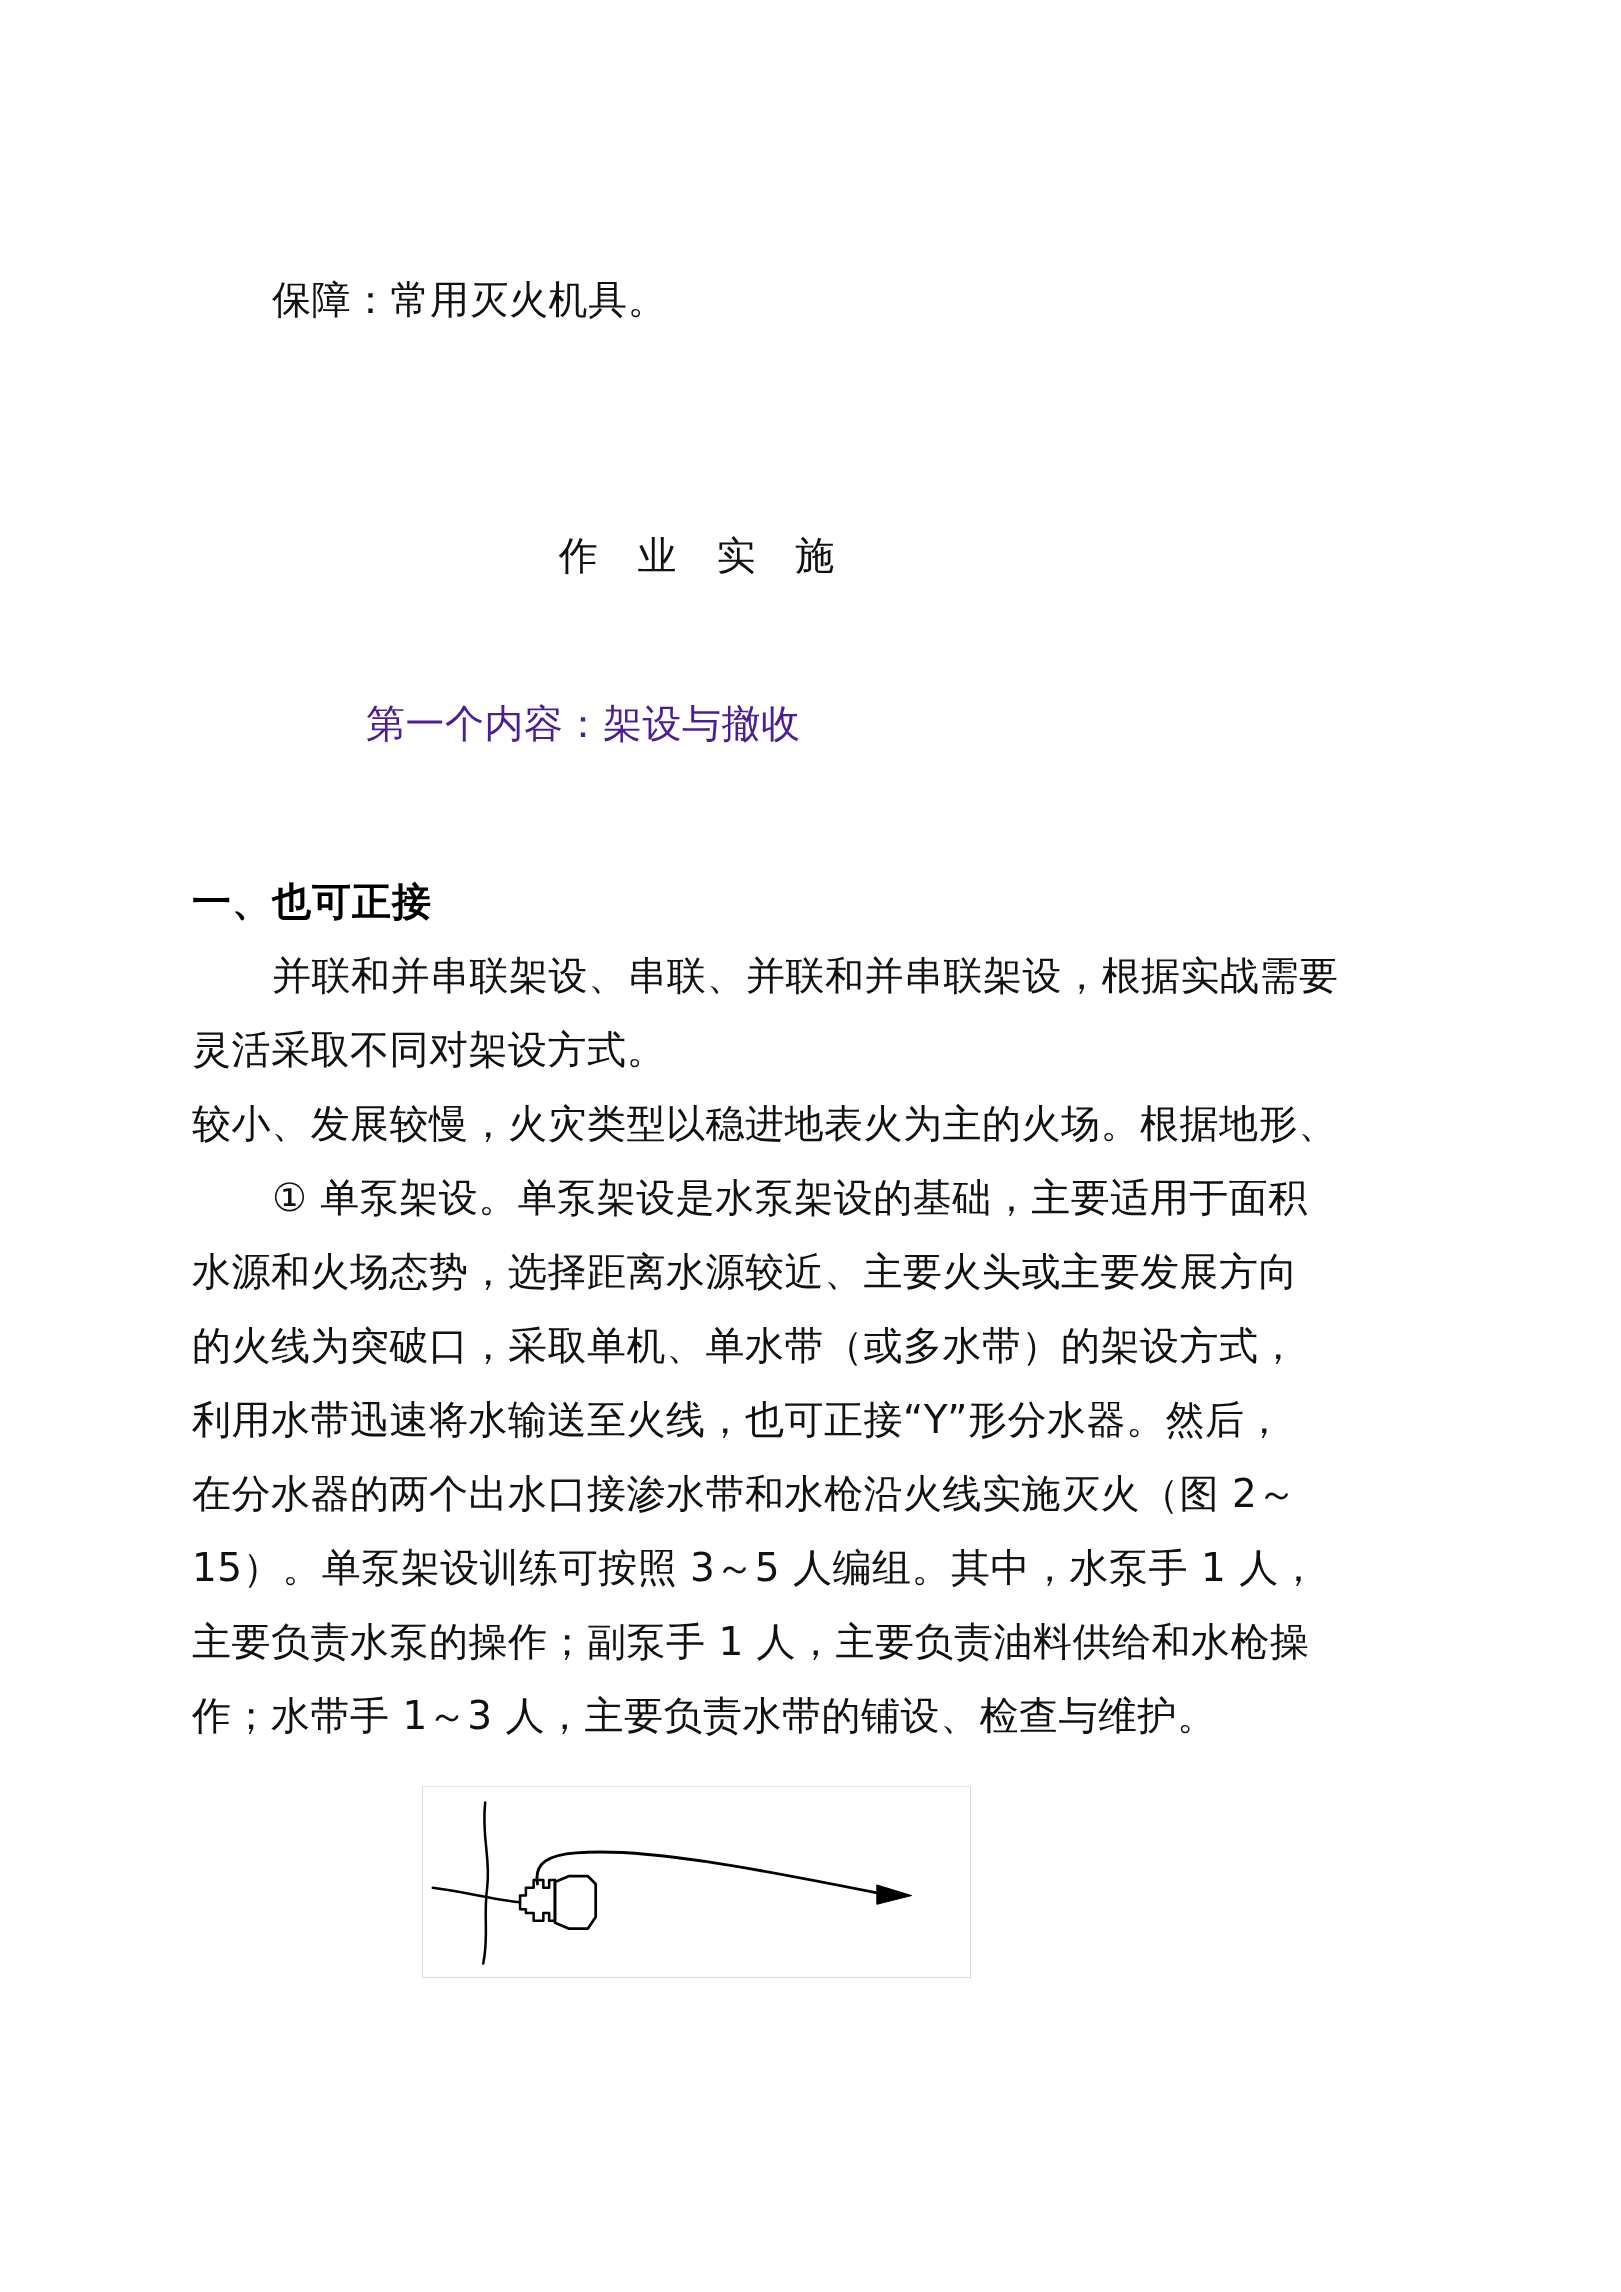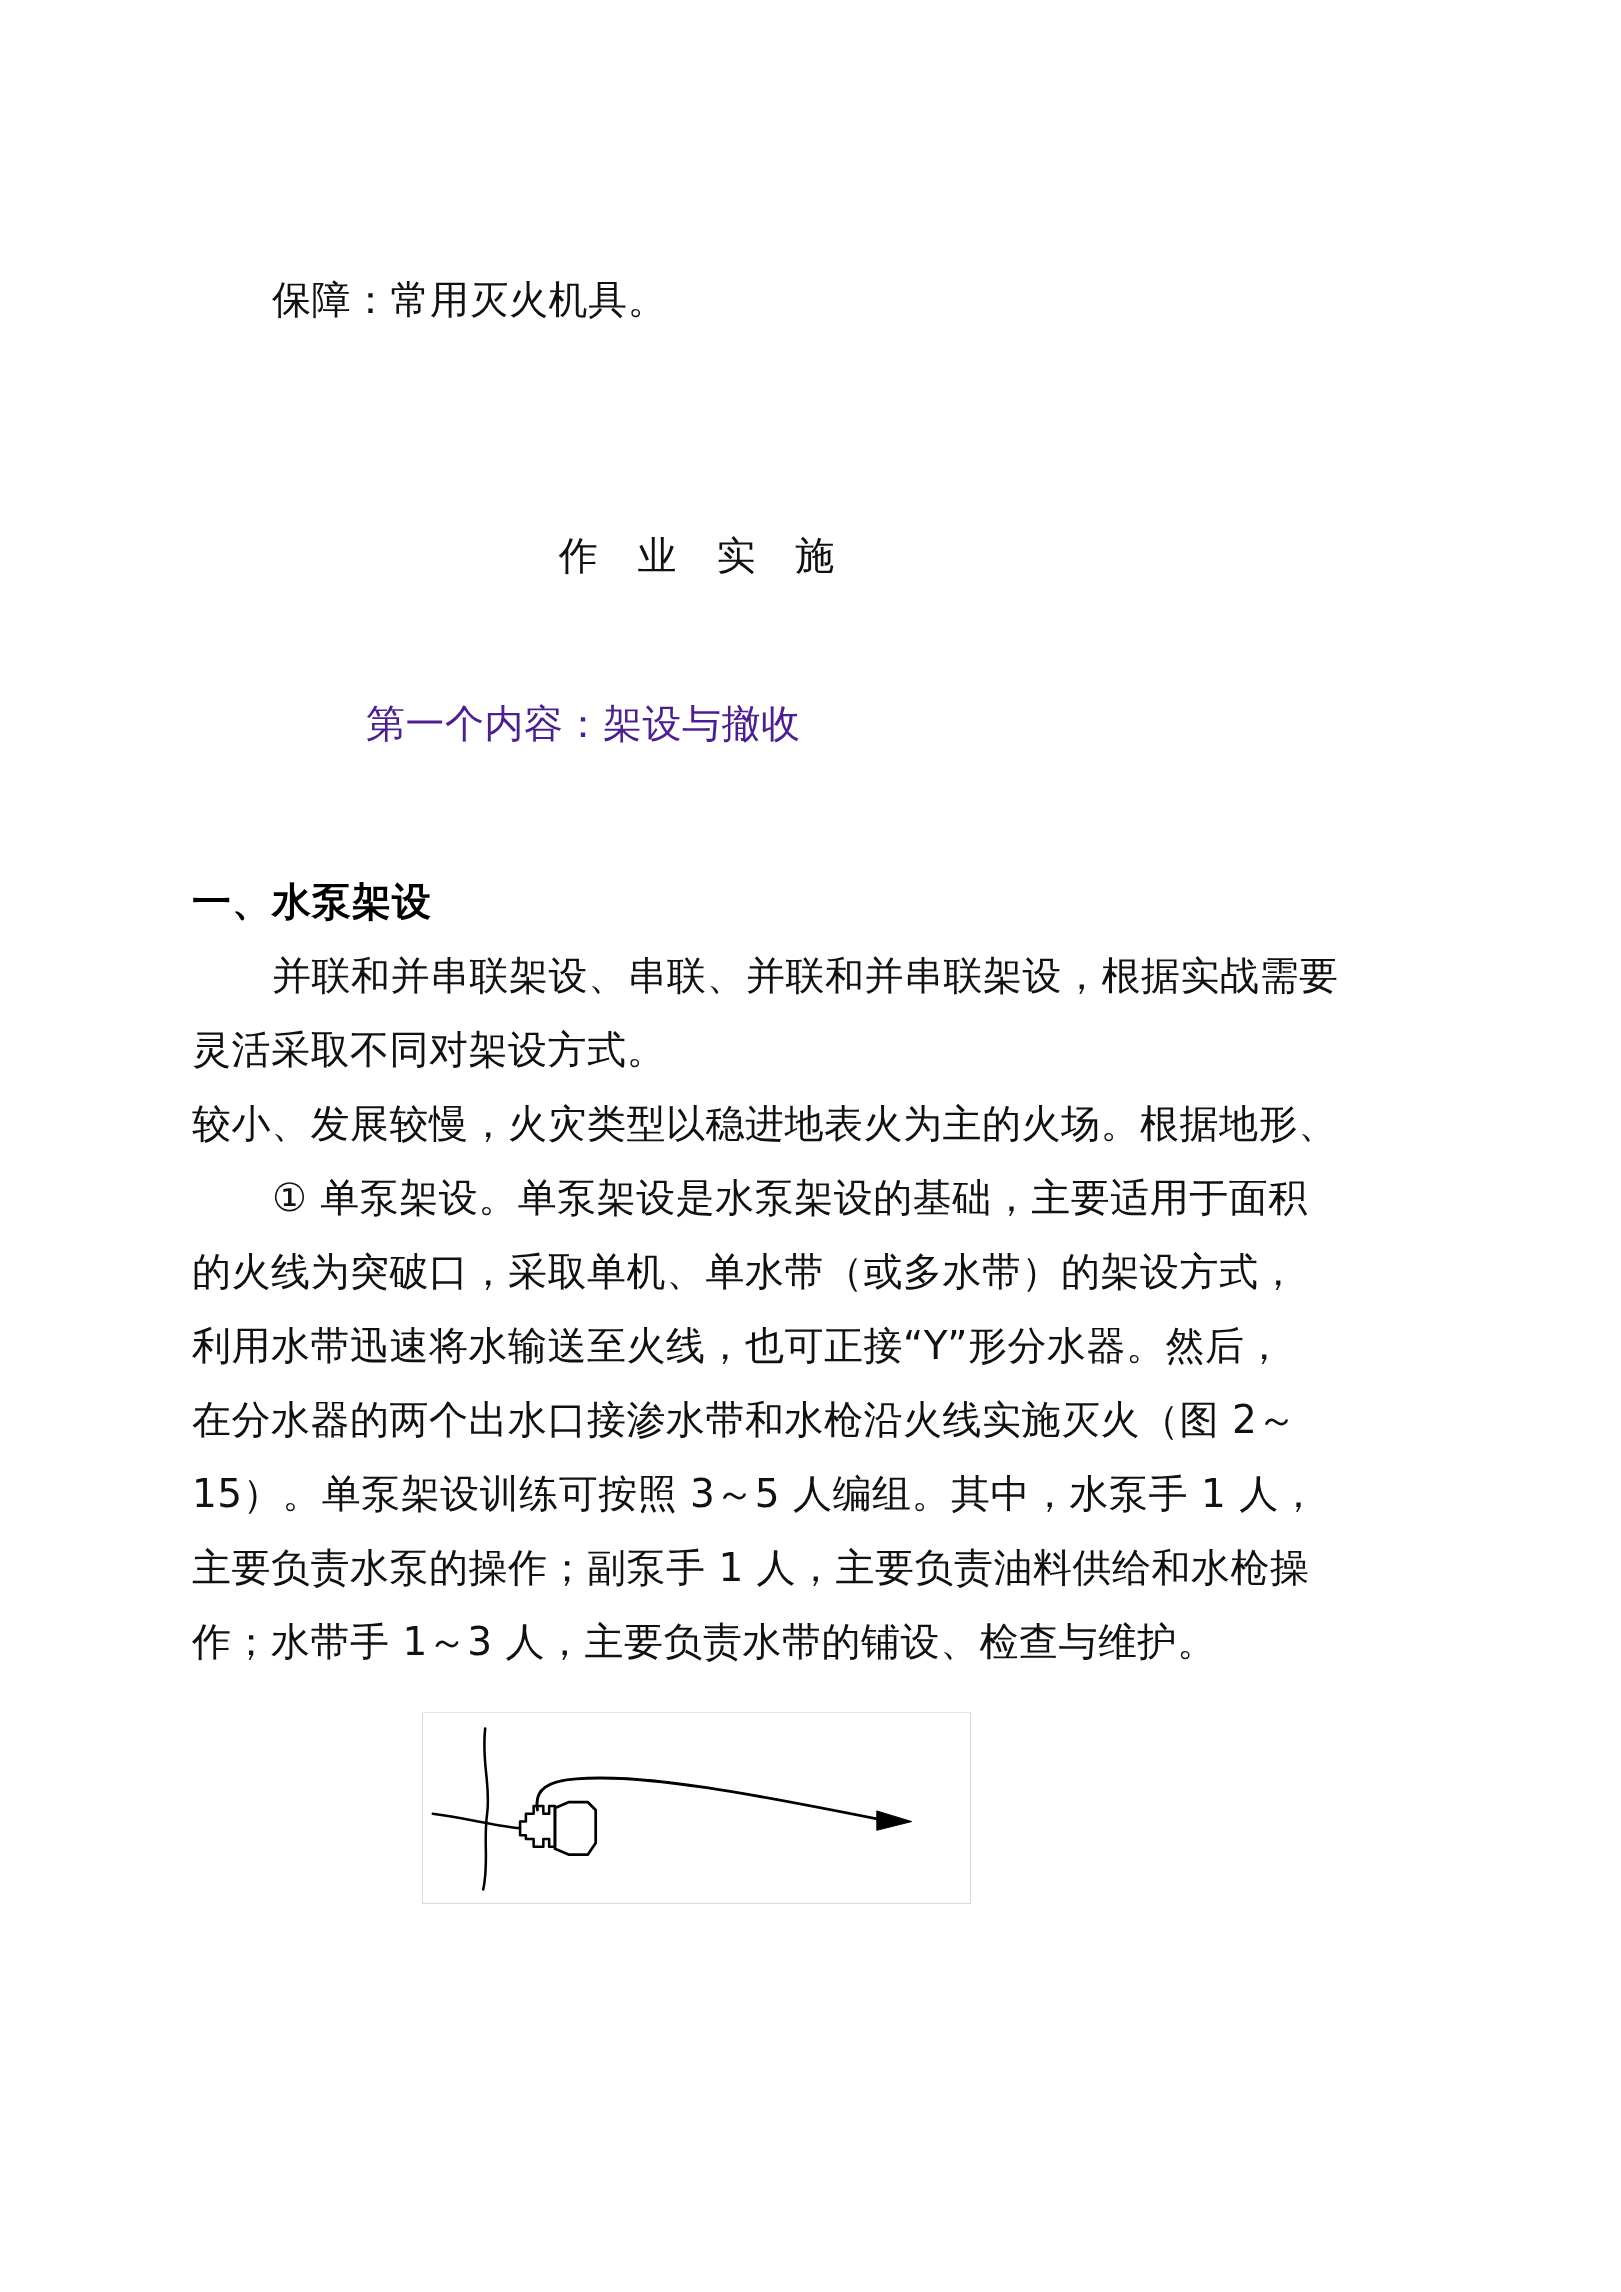--- a/index.html
+++ b/index.html
@@ -111,30 +111,31 @@
     <div class="spacer-after-1"></div>
 
     <div class="centered-title">作 业 实 施</div>
 
     <div class="spacer-after-2"></div>
 
     <div class="sub-heading">第一个内容：架设与撤收</div>
 
     <div class="spacer-after-3"></div>
 
-    <div class="bold-heading indent-1">一、水泵架设</div>
+    <div class="bold-heading indent-1">一、也可正接</div>
 
     <div class="para">
       <div class="line indent-1">并联和并串联架设、串联、并联和并串联架设，根据实战需要</div>
       <div class="line indent-hang">灵活采取不同对架设方式。</div>
     </div>
 
     <div class="para">
       <div class="line indent-hang">较小、发展较慢，火灾类型以稳进地表火为主的火场。根据地形、</div>
       <div class="line indent-1">① 单泵架设。单泵架设是水泵架设的基础，主要适用于面积</div>
+      <div class="line indent-hang">水源和火场态势，选择距离水源较近、主要火头或主要发展方向</div>
       <div class="line indent-hang">的火线为突破口，采取单机、单水带（或多水带）的架设方式，</div>
       <div class="line indent-hang">利用水带迅速将水输送至火线，也可正接“Y”形分水器。然后，</div>
       <div class="line indent-hang">在分水器的两个出水口接渗水带和水枪沿火线实施灭火（图 2～</div>
       <div class="line indent-hang">15）。单泵架设训练可按照 3～5 人编组。其中，水泵手 1 人，</div>
       <div class="line indent-hang">主要负责水泵的操作；副泵手 1 人，主要负责油料供给和水枪操</div>
       <div class="line indent-hang">作；水带手 1～3 人，主要负责水带的铺设、检查与维护。</div>
     </div>
 
     <div class="figure-wrap">
       <div class="figure-box">

